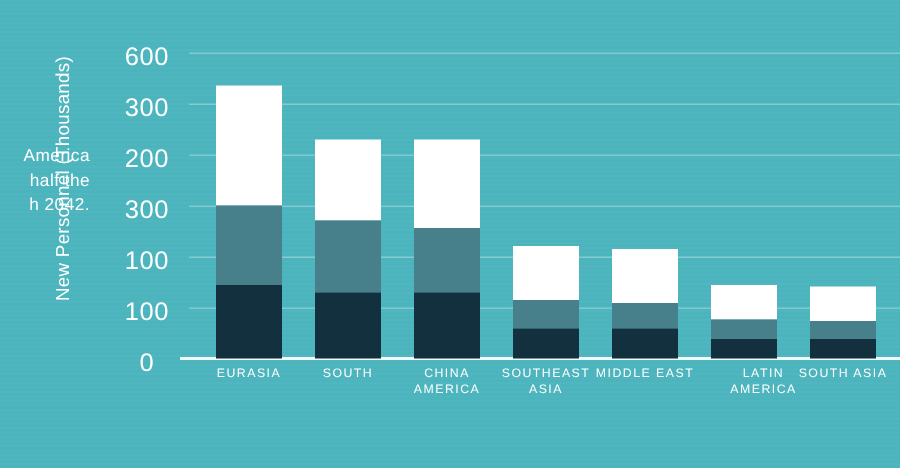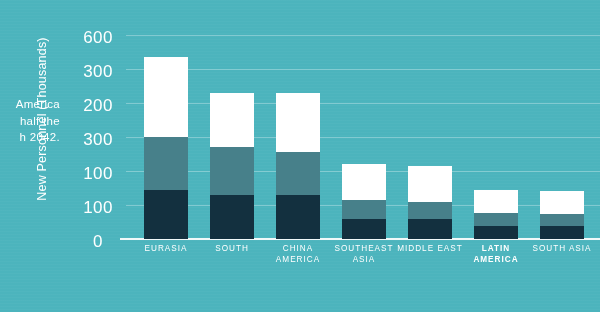--- a/index.html
+++ b/index.html
@@ -182,18 +182,18 @@
       </div>
     </div>
   <div id="xlabels">
       <div class="xlabel" style="left: 126px; width: 80px; text-align: center;">EURASIA</div>
       <div class="xlabel" style="left: 192px; width: 80px;">SOUTH</div>
       <div class="xlabel" style="left: 258px; width: 80px;">CHINA
 AMERICA</div>
       <div class="xlabel" style="left: 324px; width: 80px;">SOUTHEAST
 ASIA</div>
       <div class="xlabel" style="left: 390px; width: 80px;">MIDDLE EAST</div>
-      <div class="xlabel" style="left: 456px; width: 80px; font-weight: bold;">LATIN
+      <div class="xlabel" style="left: 469px; width: 80px;">LATIN
 AMERICA</div>
       <div class="xlabel" style="left: 522px; width: 80px;">SOUTH ASIA</div>
       <div class="xlabel" style="left: 588px; width: 80px;">N</div>
     </div>
 </div>
 
 </body></html>

